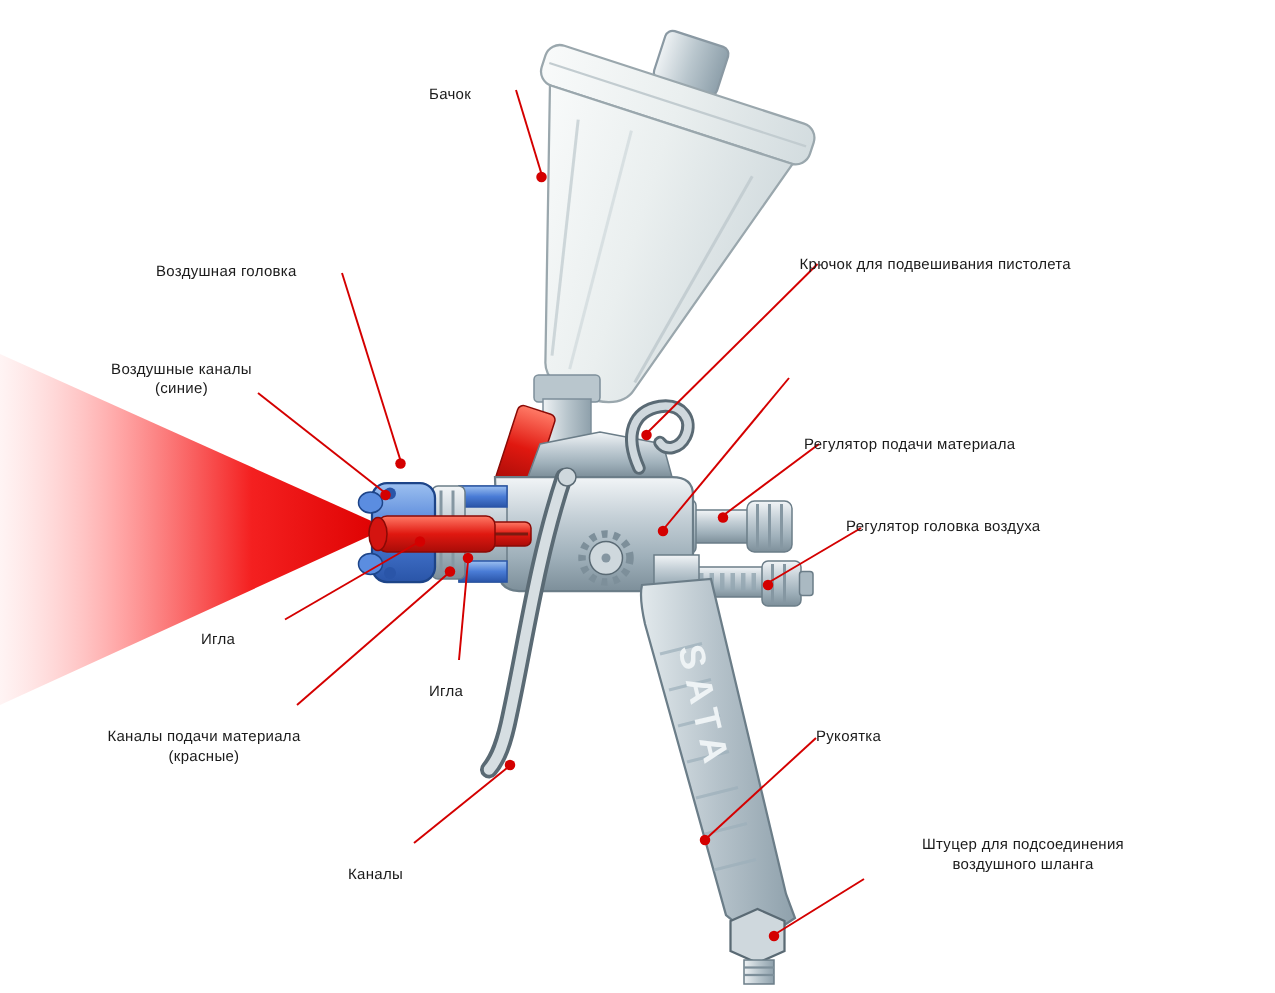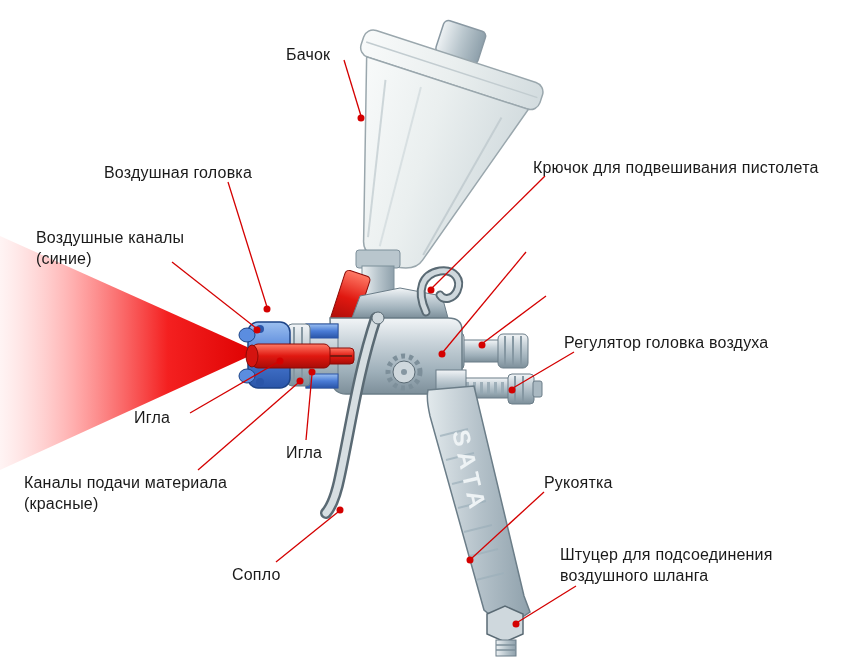--- a/index.html
+++ b/index.html
@@ -1,21 +1,21 @@
 <!DOCTYPE html>
 <html><head>
 <meta charset="utf-8">
 <style>
   html,body{margin:0;padding:0;background:#ffffff;}
   #stage{position:relative;width:850px;height:662px;background:#ffffff;overflow:hidden;
          font-family:"Liberation Sans",sans-serif;}
   #gun-svg{position:absolute;left:0;top:0;}
-  .label{position:absolute;font-size:16px;line-height:1.32;color:#1a1a1a;
-         white-space:pre-line;letter-spacing:.2px;}
-  .label.center{}
+  .label{position:absolute;font-size:10px;line-height:1.32;color:#1a1a1a;
+         white-space:pre-line;letter-spacing:.2px;margin-top:13px;}
+  .label.center{text-align:center;}
 </style>
 </head>
 <body>
 
 <div id="stage">
 
   <svg id="gun-svg" width="850" height="662" viewBox="0 0 850 662">
     <defs>
       <linearGradient id="sprayGrad" x1="0" y1="0" x2="1" y2="0">
         <stop offset="0" stop-color="#ffe9e9" stop-opacity="0.5"></stop>
@@ -214,22 +214,23 @@
           <circle cx="516" cy="624" r="3.5" stroke="none"></circle>
       </g>
     </g>
   </svg>
 
   <div class="label" style="left:286px;top:44px">Бачок</div>
   <div class="label" style="left:104px;top:162px">Воздушная головка</div>
   <div class="label center" style="left:36px;top:227px;width:170px">Воздушные каналы
 (синие)</div>
   <div class="label" style="left:533px;top:157px">Крючок для подвешивания пистолета</div>
+  <div class="label" style="left:536px;top:277px">Регулятор подачи материала</div>
   <div class="label" style="left:564px;top:332px">Регулятор головка воздуха</div>
   <div class="label" style="left:134px;top:407px">Игла</div>
   <div class="label" style="left:286px;top:442px">Игла</div>
   <div class="label center" style="left:24px;top:472px;width:224px">Каналы подачи материала
 (красные)</div>
-  <div class="label" style="left:232px;top:564px">Сопло</div>
+  <div class="label" style="left:232px;top:564px">Каналы</div>
   <div class="label" style="left:544px;top:472px">Рукоятка</div>
   <div class="label center" style="left:560px;top:544px;width:244px">Штуцер для подсоединения
 воздушного шланга</div>
 </div>
 
 </body></html>

